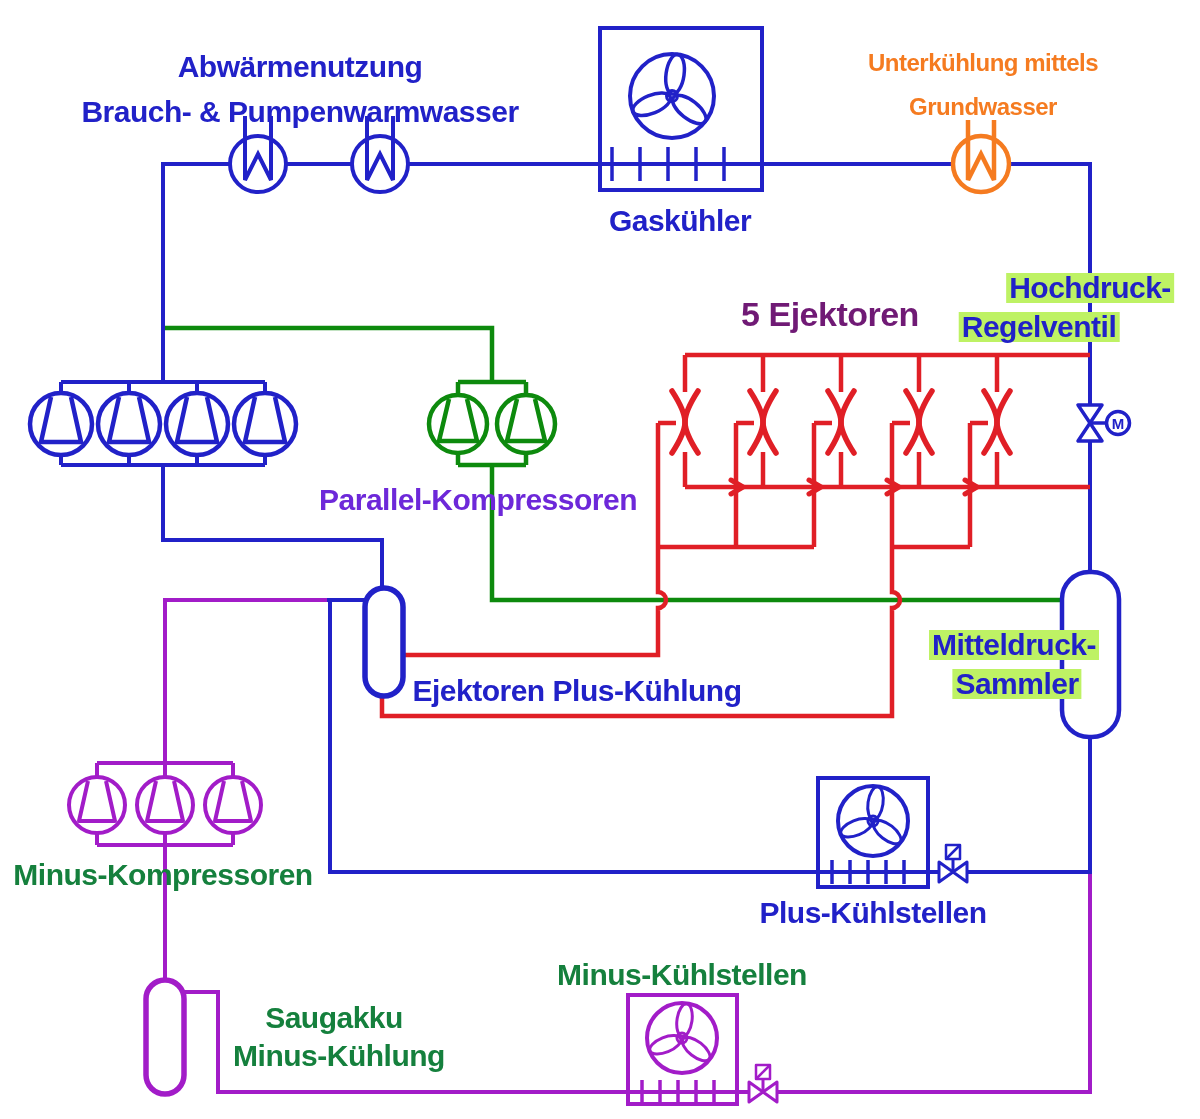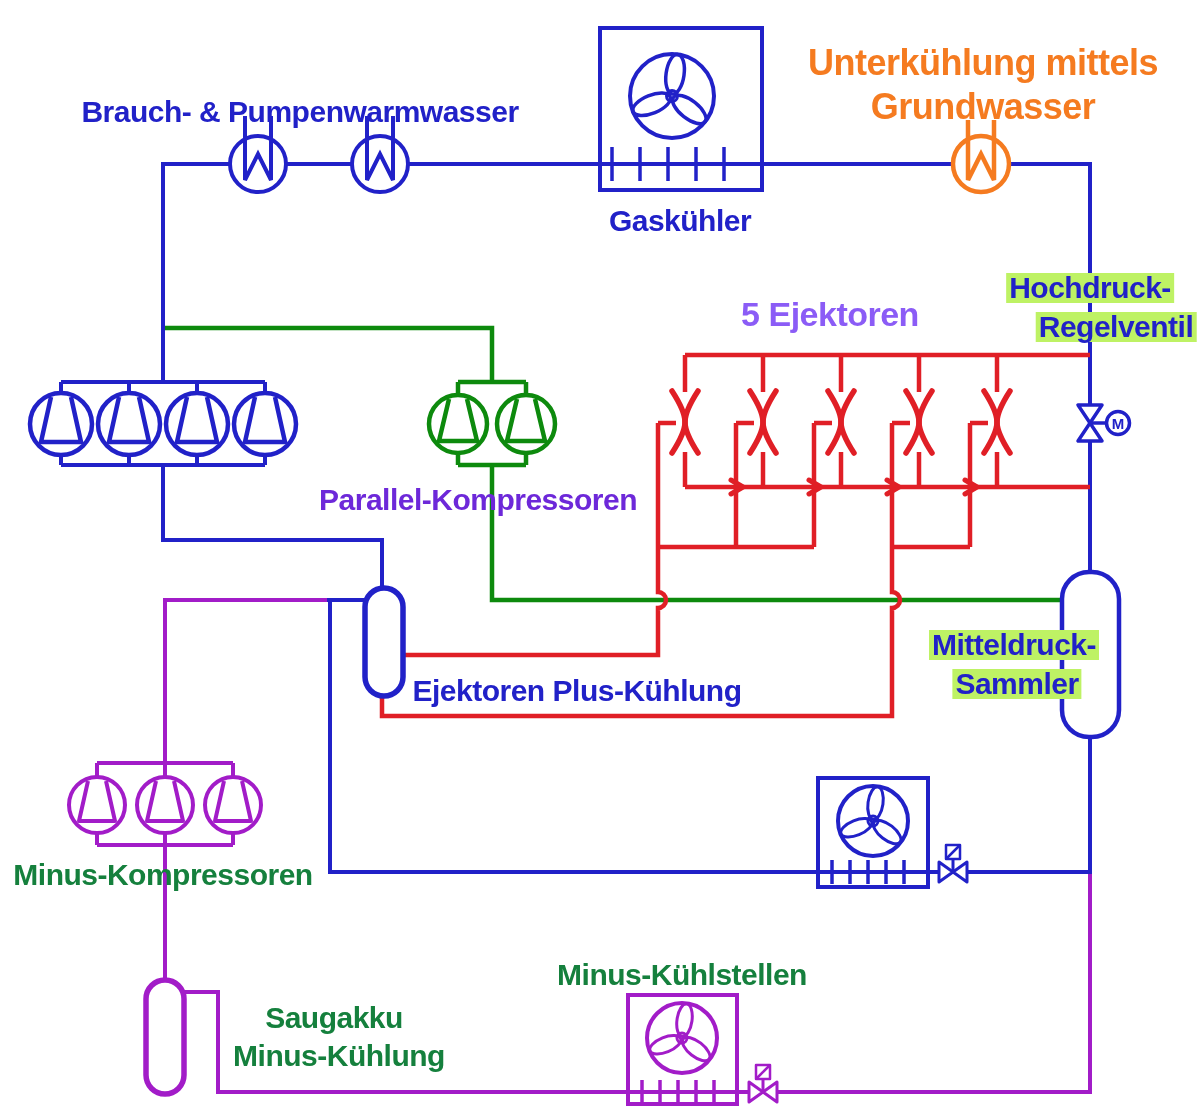--- a/index.html
+++ b/index.html
@@ -2,23 +2,23 @@
 <html><head>
 <meta charset="utf-8">
 <style>
   html,body{margin:0;padding:0;background:#fff;}
   #stage{position:relative;width:1200px;height:1119px;background:#fff;overflow:hidden;
          font-family:"Liberation Sans",sans-serif;}
   #art{position:absolute;left:0;top:0;}
   .lbl{position:absolute;transform:translate(-50%,-50%);white-space:nowrap;
        font-weight:bold;font-size:30px;letter-spacing:-0.5px;line-height:1;}
   .lbl.bg{background:#bef264;padding:0 3px;}
-  .blue{color:#2121c8;} .green{color:#6d28d9;} .red{color:#8b5cf6;}
+  .blue{color:#2121c8;} .green{color:#6d28d9;} .red{color:#701a75;}
   .orange{color:#f57b20;} .purple{color:#15803d;}
-  .f34{font-size:34px;} .f32{font-size:36px;}
+  .f34{font-size:34px;} .f32{font-size:24px;}
 </style>
 </head>
 <body>
 
 <div id="stage">
 
 <svg id="art" width="1200" height="1119" viewBox="0 0 1200 1119">
 
   <g stroke="#0d8a0d" stroke-width="4.5" fill="none">
     <path d="M 492 382 L 492 328 L 163 328"></path>
@@ -241,29 +241,31 @@
 
   <g stroke="#a21cc8" stroke-width="3" fill="#ffffff" stroke-linejoin="round">
     <path d="M 749 1082 L 749 1102 L 763 1092 Z"></path>
     <path d="M 777 1082 L 777 1102 L 763 1092 Z"></path>
     <path d="M 763 1092 L 763 1079" fill="none"></path>
     <rect x="756" y="1065" width="14" height="14" stroke-width="2.5"></rect>
     <path d="M 756 1079 L 770 1065" fill="none" stroke-width="2.5"></path>
   </g>
 </svg>
 
+<div class="lbl blue" style="left:300px;top:67px">Abwärmenutzung</div>
 <div class="lbl blue" style="left:300px;top:112px">Brauch- &amp; Pumpenwarmwasser</div>
 <div class="lbl blue" style="left:680px;top:221px">Gaskühler</div>
 <div class="lbl orange f32" style="left:983px;top:63px">Unterkühlung mittels</div>
 <div class="lbl orange f32" style="left:983px;top:107px">Grundwasser</div>
 <div class="lbl blue bg" style="left:1090px;top:288px">Hochdruck-</div>
-<div class="lbl blue bg" style="left:1116px;top:327px">Regelventil</div>
+<div class="lbl blue bg" style="left:1039px;top:327px">Regelventil</div>
 <div class="lbl red f34" style="left:830px;top:314px">5 Ejektoren</div>
 <div class="lbl green" style="left:478px;top:500px">Parallel-Kompressoren</div>
 <div class="lbl blue" style="left:577px;top:691px">Ejektoren Plus-Kühlung</div>
 <div class="lbl blue bg" style="left:1014px;top:645px">Mitteldruck-</div>
 <div class="lbl blue bg" style="left:1017px;top:684px">Sammler</div>
 <div class="lbl purple" style="left:163px;top:875px">Minus-Kompressoren</div>
+<div class="lbl blue" style="left:873px;top:913px">Plus-Kühlstellen</div>
 <div class="lbl purple" style="left:682px;top:975px">Minus-Kühlstellen</div>
 <div class="lbl purple" style="left:334px;top:1018px">Saugakku</div>
 <div class="lbl purple" style="left:339px;top:1056px">Minus-Kühlung</div>
 
 </div>
 
 </body></html>

